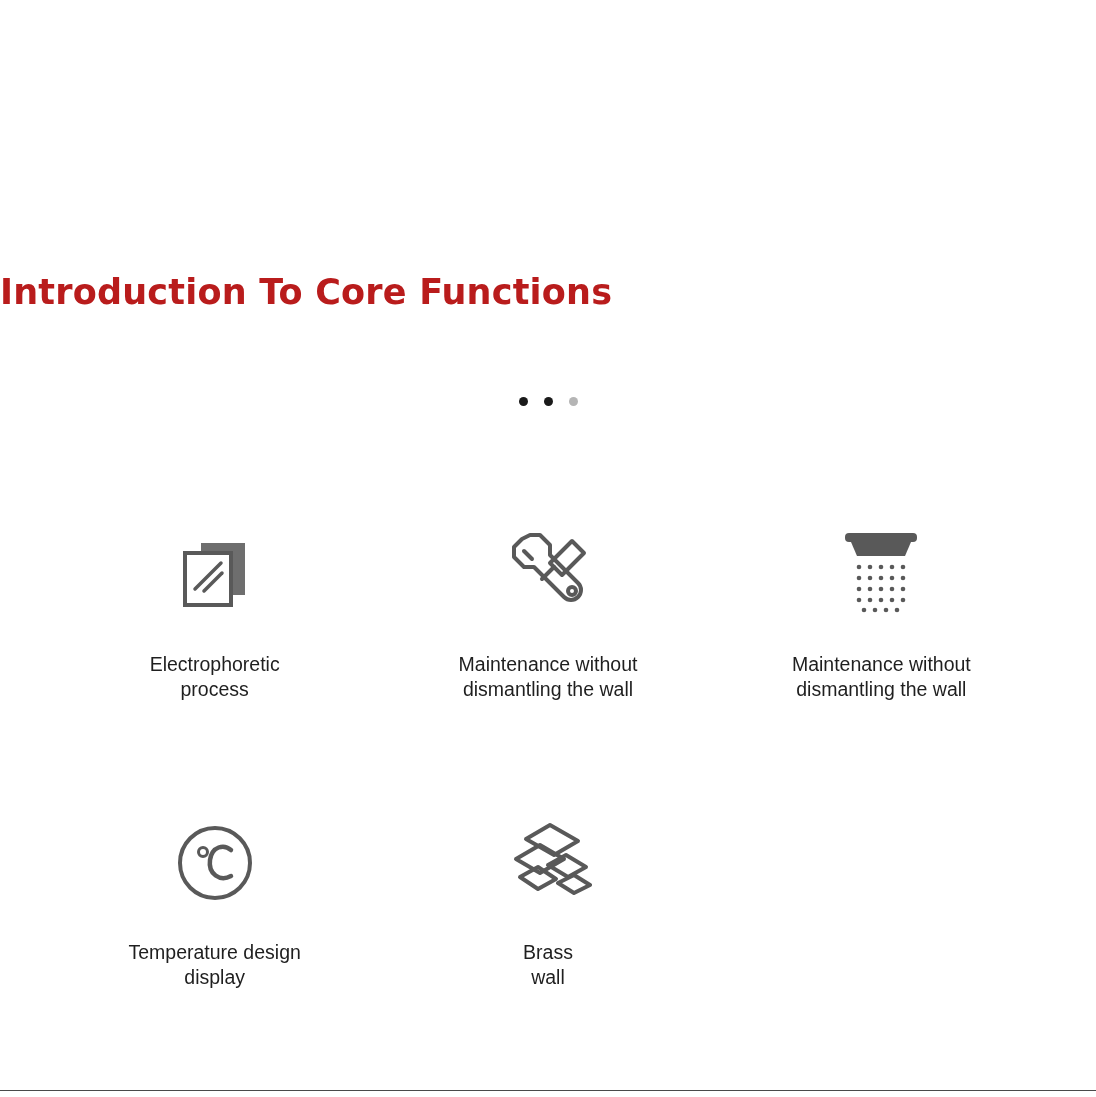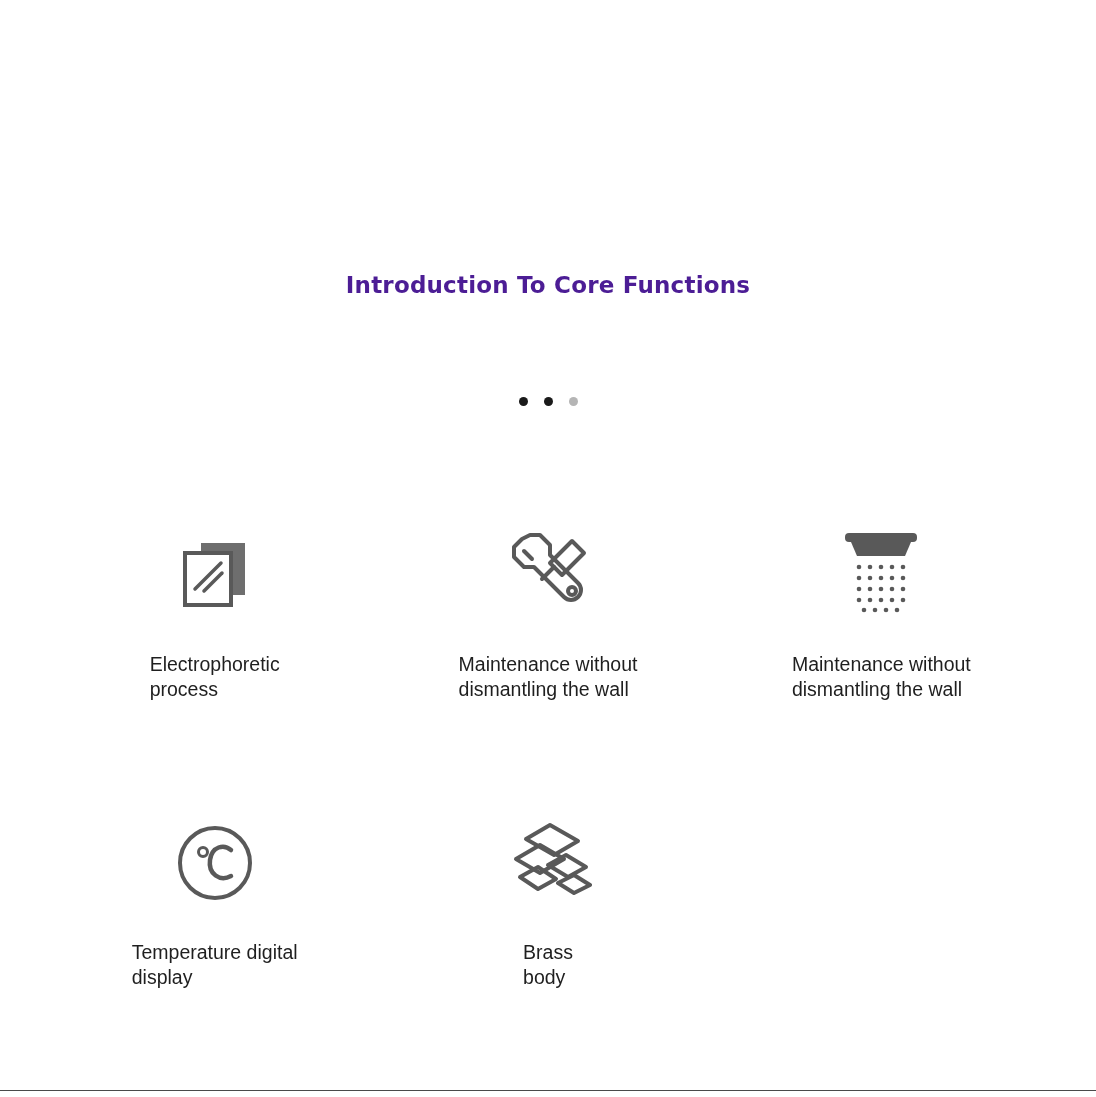--- a/index.html
+++ b/index.html
@@ -20,25 +20,25 @@
     height: 1097px;
     position: relative;
     box-sizing: border-box;
     background: #fff;
   }
   .title {
     position: absolute;
     top: 272px;
     left: 0;
     width: 1096px;
-    text-align: center;
-    font-size: 23px;
+    text-align: left;
+    font-size: 35px;
     font-weight: 700;
     letter-spacing: 0.2px;
-    color: #4c1d95;
+    color: #b91c1c;
     font-family: "DejaVu Sans", sans-serif;
   }
   .dots {
     position: absolute;
     top: 397px;
     left: 0;
     width: 1096px;
     display: flex;
     justify-content: center;
     align-items: center;
@@ -65,21 +65,21 @@
     align-items: center;
   }
   .icon-wrap {
     height: 110px;
     display: flex;
     align-items: center;
     justify-content: center;
   }
   .cell-label {
     margin-top: 22px;
-    text-align: left;
+    text-align: center;
     font-size: 19.5px;
     line-height: 25px;
     color: #1f1f1f;
     white-space: pre-line;
     font-family: "Liberation Sans", sans-serif;
   }
   .bottom-rule {
     position: absolute;
     left: 0;
     bottom: 6px;
@@ -171,37 +171,37 @@
     </div>
 
     <div class="cell">
       <div class="icon-wrap">
         <svg width="78" height="78" viewBox="0 0 78 78">
           <circle cx="39" cy="39" r="35" fill="none" stroke="#595959" stroke-width="4"></circle>
           <circle cx="27" cy="28" r="4.5" fill="none" stroke="#595959" stroke-width="3"></circle>
           <path d="M55 26 C48 20 36 22 34 36 C32 50 44 58 55 52" fill="none" stroke="#595959" stroke-width="4.5" stroke-linecap="round"></path>
         </svg>
       </div>
-      <div class="cell-label">Temperature digital
+      <div class="cell-label">Temperature design
 display</div>
     </div>
 
 
     <div class="cell">
       <div class="icon-wrap">
         <svg width="88" height="84" viewBox="0 0 88 84">
           <g fill="none" stroke="#595959" stroke-width="4" stroke-linejoin="round" stroke-linecap="round">
             <path d="M22 18 L46 4 L74 20 L50 34 Z"></path>
             <path d="M12 38 L36 24 L60 38 L36 52 Z"></path>
             <path d="M44 44 L62 34 L82 46 L64 56 Z"></path>
             <path d="M16 56 L34 46 L52 58 L34 68 Z"></path>
             <path d="M54 62 L70 54 L86 64 L70 72 Z"></path>
           </g>
         </svg>
       </div>
       <div class="cell-label">Brass
-body</div>
+wall</div>
     </div>
 
   </div>
 
   <div class="bottom-rule"></div>
 </div>
 
 </body></html>

